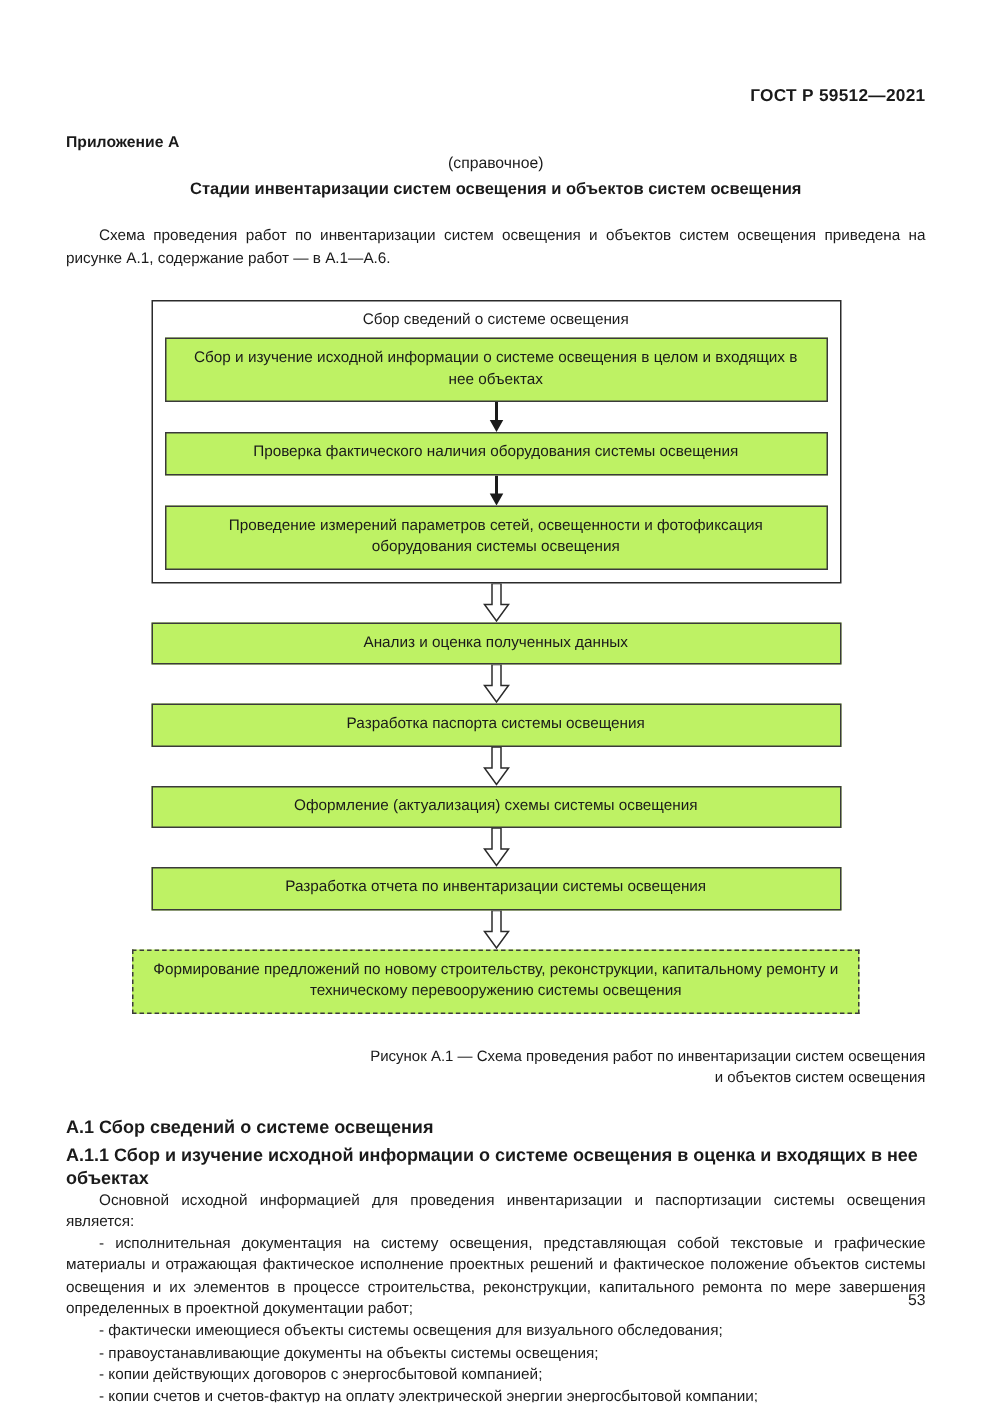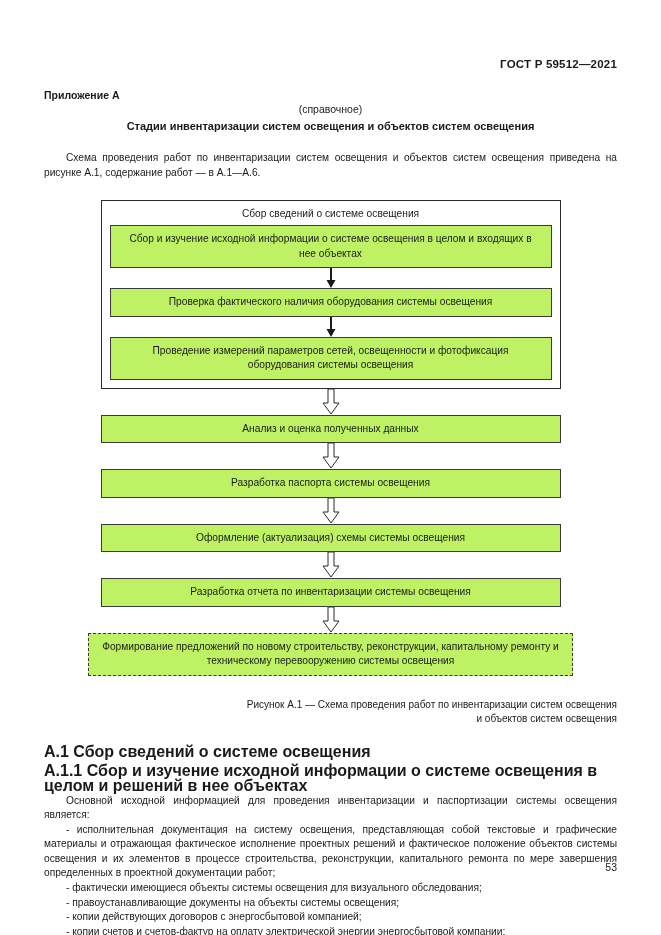--- a/index.html
+++ b/index.html
@@ -132,21 +132,21 @@
 
   .fig-caption {
     margin-top: 22px;
     text-align: right;
     font-size: 10px;
     line-height: 14px;
   }
 
   
   .sec-head {
-    font-size: 16px;
+    font-size: 12px;
     font-weight: bold;
     line-height: 15px;
     margin-top: 18px;
   }
   .sec-head.tight {
     margin-top: 4px;
   }
   .body-par {
     font-size: 10.2px;
     line-height: 14.6px;
@@ -262,21 +262,21 @@
       <div class="node dashed">Формирование предложений по новому строительству, реконструкции, капитальному ремонту и техническому перевооружению системы освещения</div>
 
       <div class="fig-caption">
         <div>Рисунок А.1 — Схема проведения работ по инвентаризации систем освещения</div>
         <div>и объектов систем освещения</div>
       </div>
     </div>
 
     <div class="sec-head">А.1 Сбор сведений о системе освещения</div>
 
-    <div class="sec-head tight">А.1.1 Сбор и изучение исходной информации о системе освещения в целом и решений в нее объектах</div>
+    <div class="sec-head tight">А.1.1 Сбор и изучение исходной информации о системе освещения в оценка и входящих в нее объектах</div>
 
     <div class="body-par">Основной исходной информацией для проведения инвентаризации и паспортизации системы освещения является:</div>
 
     <ul class="bullets">
       <li>исполнительная документация на систему освещения, представляющая собой текстовые и графические материалы и отражающая фактическое исполнение проектных решений и фактическое положение объектов системы освещения и их элементов в процессе строительства, реконструкции, капитального ремонта по мере завершения определенных в проектной документации работ;</li>
       <li>фактически имеющиеся объекты системы освещения для визуального обследования;</li>
       <li>правоустанавливающие документы на объекты системы освещения;</li>
       <li>копии действующих договоров с энергосбытовой компанией;</li>
       <li>копии счетов и счетов-фактур на оплату электрической энергии энергосбытовой компании;</li>
 

